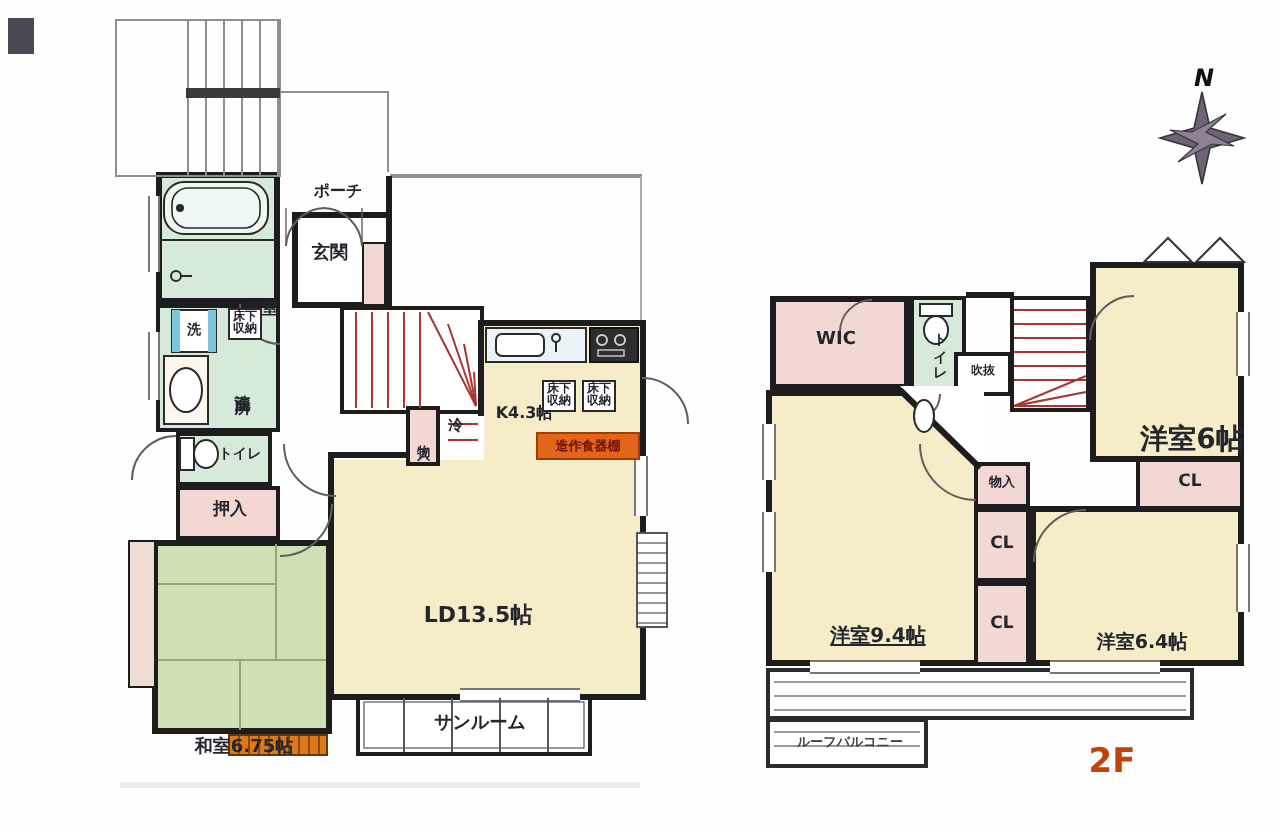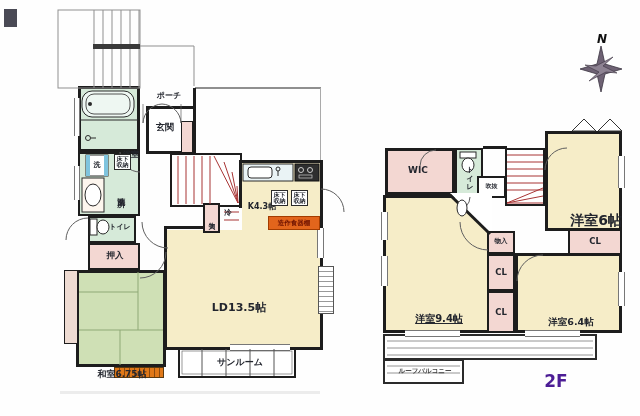--- a/index.html
+++ b/index.html
@@ -260,16 +260,16 @@
   <div class="lbl vtx z6" style="left:463px;top:158px;width:12px;height:32px;font-size:7px;">トイレ</div>
   <div class="lbl z6" style="left:479px;top:181px;width:25px;height:10px;font-size:6px;">吹抜</div>
   <div class="lbl z6" style="left:570px;top:214px;width:52px;height:12px;font-size:14px;">洋室6帖</div>
   <div class="lbl z6" style="left:584px;top:235px;width:22px;height:12px;font-size:8.5px;">CL</div>
   <div class="lbl z6" style="left:490px;top:236px;width:22px;height:11px;font-size:6.5px;">物入</div>
   <div class="lbl z6" style="left:490px;top:266px;width:22px;height:12px;font-size:8.5px;">CL</div>
   <div class="lbl z6" style="left:490px;top:306px;width:22px;height:12px;font-size:8.5px;">CL</div>
   <div class="lbl z6" style="left:408px;top:313px;width:62px;height:13px;font-size:10px;text-decoration:underline;">洋室9.4帖</div>
   <div class="lbl z6" style="left:540px;top:315px;width:62px;height:13px;font-size:9.5px;">洋室6.4帖</div>
   <div class="lbl z6" style="left:394px;top:366px;width:62px;height:11px;font-size:6.5px;color:#444;">ルーフバルコニー</div>
-  <div class="lbl z6" style="left:538px;top:372px;width:36px;height:20px;font-size:17px;color:#4c1d95;">2F</div>
+  <div class="lbl z6" style="left:538px;top:372px;width:36px;height:20px;font-size:17px;color:#c2410c;">2F</div>
   <div class="lbl z6" style="left:594px;top:32px;width:16px;height:14px;font-size:12px;font-style:italic;color:#111;">N</div>
 
 </div>
 
 </body></html>

